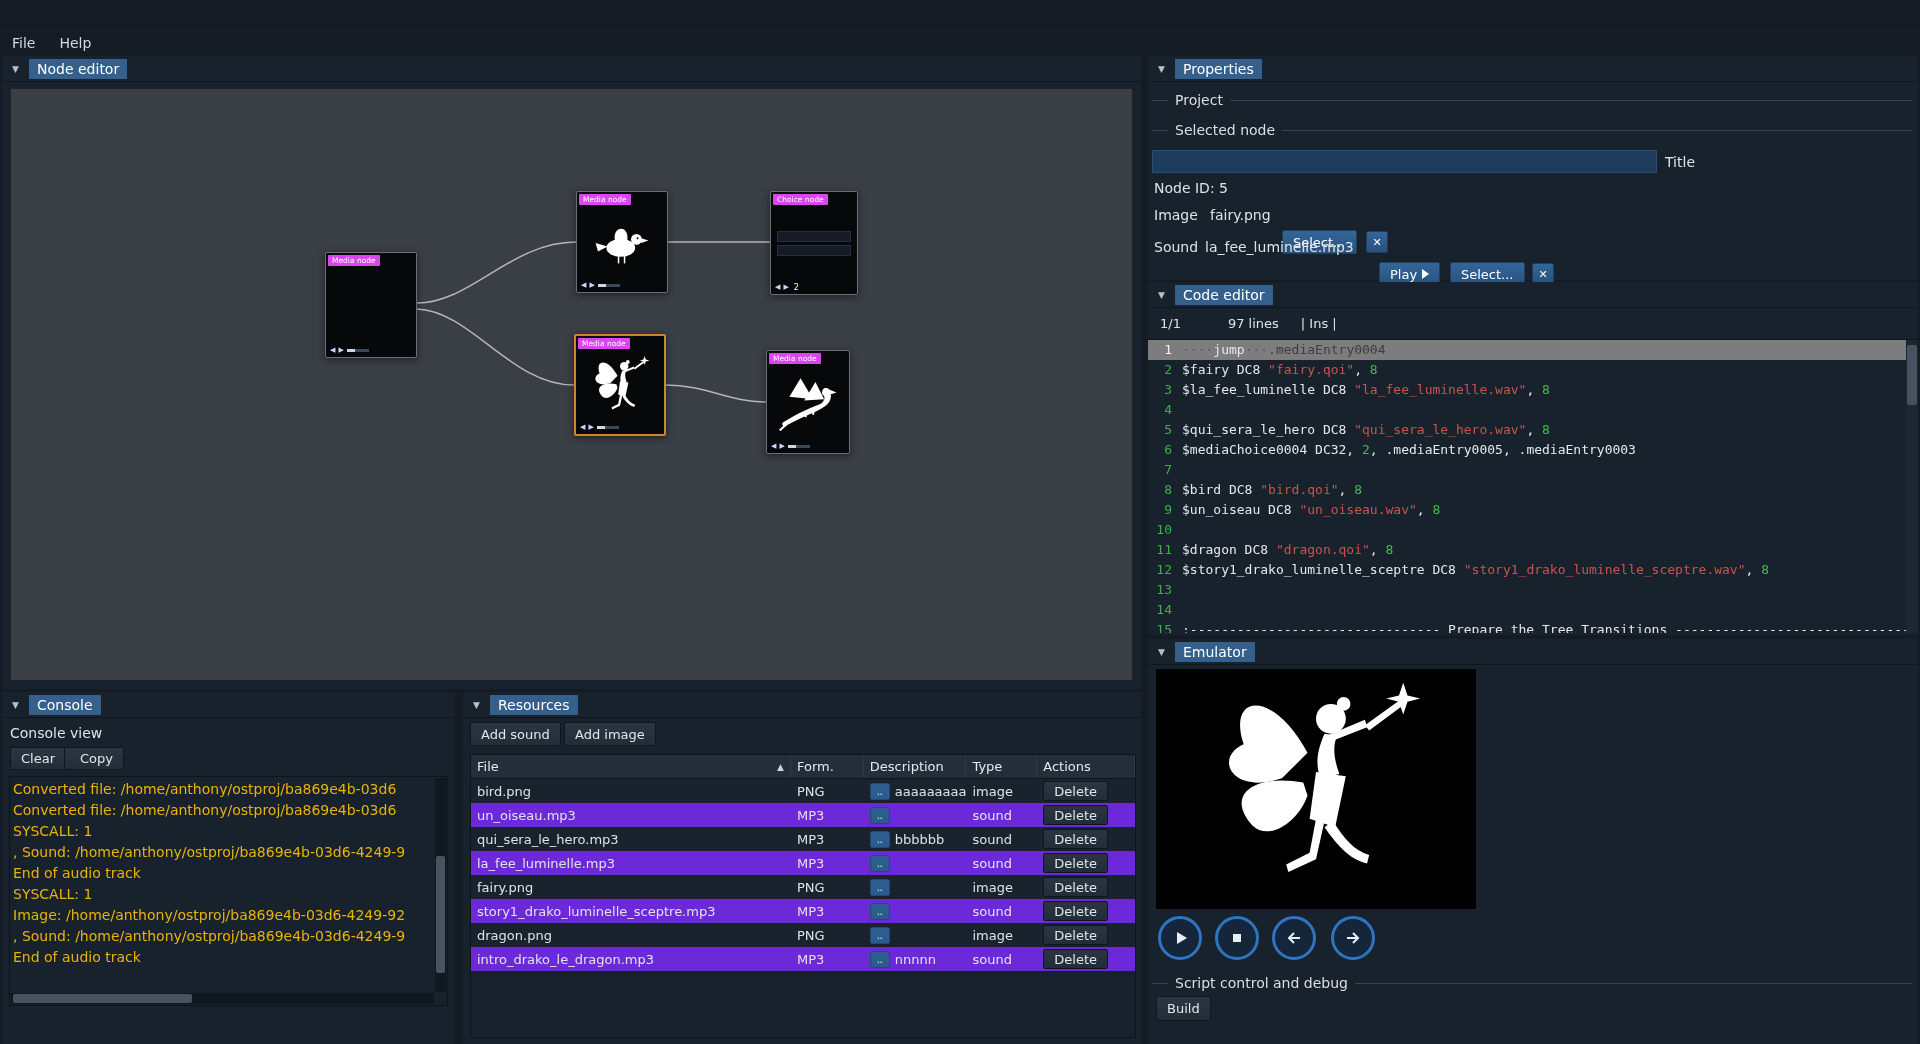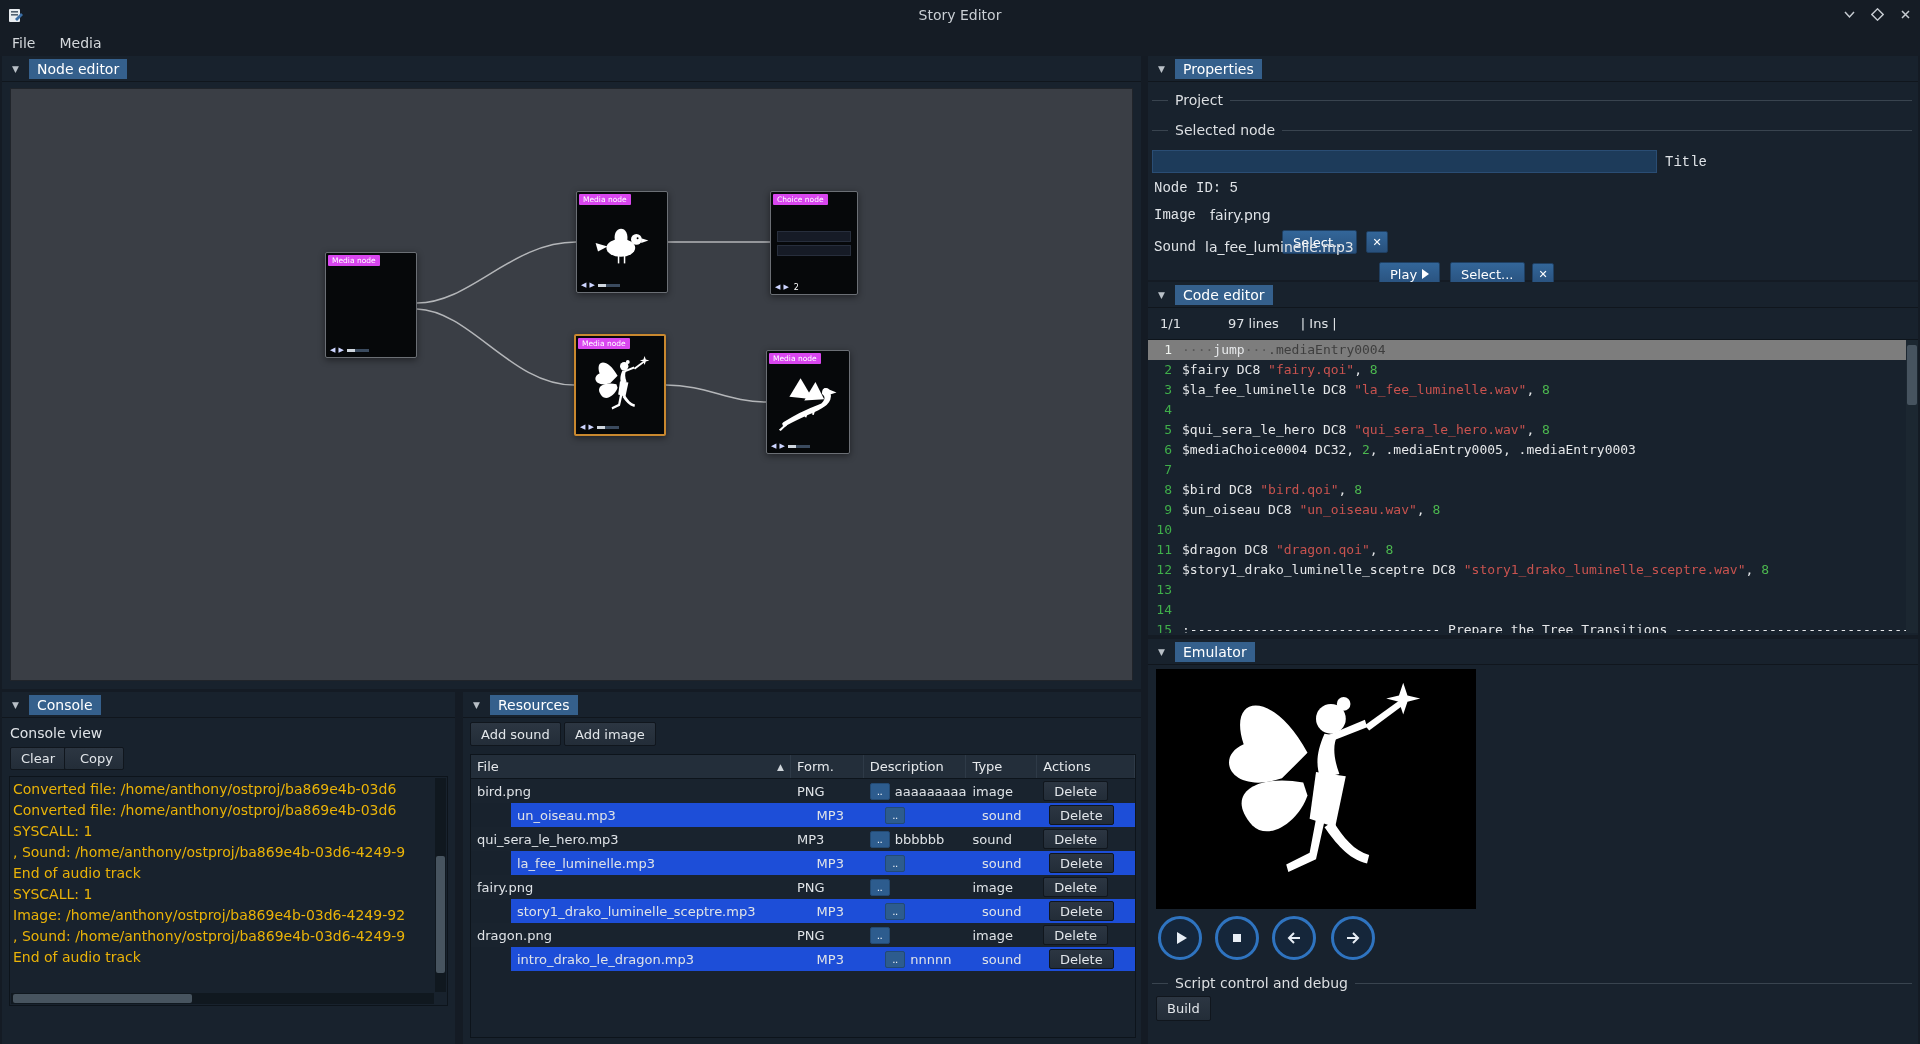--- a/index.html
+++ b/index.html
@@ -66,36 +66,36 @@
   .hthumb { position:absolute; top:1px; height:9px; background:#47545f; border-radius:2px; }
   
   #res-add-sound { position:absolute; left:7px; top:30px; height:24px; }
   #res-add-image { position:absolute; left:101px; top:30px; height:24px; }
   .table { position:absolute; left:7px; top:62px; width:666px; height:284px;
            border:1px solid #0d141b; background:#18222d; overflow:hidden; }
   .thead { display:flex; height:24px; background:#232e3a; border-bottom:1px solid #0d141b; }
   .hcell { display:flex; align-items:center; padding:0 6px; font-size:13px; color:#e6e9ec;
            border-right:1px solid #2e3a47; }
   .trow { display:flex; height:24px; align-items:center; font-size:13px; }
-  .trow.even { background:#19232e; } .trow.odd { background:#1d4ed8;margin-left:40px; }
+  .trow.even { background:#19232e; } .trow.odd { background:#6d28d9; }
   .tcell { padding:0 6px; white-space:nowrap; overflow:hidden; display:flex; align-items:center; gap:5px; }
   .c-file{width:321px;} .c-form{width:73px;} .c-desc{width:103px;} .c-type{width:71px;} .c-act{width:98px;}
   .hcell.c-file { justify-content:space-between; }
   .sort-arrow { font-size:9px; color:#cfd5da; }
   .dots-btn { background:#2d5c8e; border:1px solid #234a73; color:#fff; font-size:10px;
               width:20px; height:17px; border-radius:2px; padding:0; flex:0 0 auto; }
   .del-btn { padding:1px 10px; height:20px; }
   
   .group-row { position:absolute; left:4px; right:6px; display:flex; align-items:center; gap:7px; height:16px; }
   .g-stub { width:16px; height:1px; background:#39444f; }
   .g-fill { flex:1; height:1px; background:#39444f; }
   .g-label { color:#dcdfe2; font-size:14px; white-space:nowrap; }
   .txt { background:#1d3b5a; border:1px solid #2a4d74; color:#e6eaee; height:23px;
          font:14px "DejaVu Sans", sans-serif; padding:0 5px; }
-  .prop-label { color:#dfe3e7;font-family:Liberation Mono, monospace; }
+  .prop-label { color:#dfe3e7; }
   .prop-value { color:#dfe3e7; }
   .clear-btn { width:22px; height:22px; padding:0; font-size:11px; display:flex;
                align-items:center; justify-content:center; }
   .play-tri { display:inline-block; margin-left:5px; width:0; height:0;
               border-left:7px solid #fff; border-top:5px solid transparent; border-bottom:5px solid transparent; }
   
   .code-status { position:absolute; left:0; right:0; top:26px; height:32px; display:flex; align-items:center;
                  border-bottom:1px solid #0e151c; font-size:13px; color:#dfe3e7; }
   .cs-cursor { margin-left:12px; } .cs-lines { margin-left:47px; } .cs-mode { margin-left:22px; }
   .code-area { position:absolute; left:0; right:0; top:58px; height:293px; overflow:hidden;
@@ -159,50 +159,24 @@
       <polygon points="83,28 96,33 83,37"></polygon>
       <path d="M14,83 C10,87 7,90 3,93 L6,95 C10,91 14,88 17,85 Z"></path>
       <rect x="46" y="62" width="3" height="11" transform="rotate(15 47 67)"></rect>
       <rect x="58" y="58" width="3" height="11" transform="rotate(15 59 63)"></rect>
     </g>
   </symbol>
 </svg>
 
 <div id="app">
 
-  <div class="titlebar">
-    <svg class="app-icon" width="16" height="16" viewBox="0 0 16 16">
-      <rect x="1" y="2" width="11" height="13" rx="1" fill="#e8ecf0"></rect>
-      <rect x="3" y="4" width="7" height="1.6" fill="#51606f"></rect>
-      <rect x="3" y="7" width="7" height="1.6" fill="#51606f"></rect>
-      <path d="M9,14 L15,8 L13,6 L7,12 Z" fill="#3b6ea5"></path>
-    </svg>
-    <span class="tb-title">Story Editor</span>
-    <div class="tb-controls">
-      <span class="tb-btn">
-        <svg width="13" height="13" viewBox="0 0 13 13">
-            <polyline points="2,4 6.5,9 11,4" fill="none" stroke="#c6cbd1" stroke-width="1.5"></polyline>
-          </svg>
-      </span>
-      <span class="tb-btn">
-        <svg width="13" height="13" viewBox="0 0 13 13">
-            <rect x="2.5" y="2.5" width="8" height="8" fill="none" stroke="#c6cbd1" stroke-width="1.4" transform="rotate(45 6.5 6.5)"></rect>
-          </svg>
-      </span>
-      <span class="tb-btn">
-        <svg width="13" height="13" viewBox="0 0 13 13">
-            <path d="M3,3 L10,10 M10,3 L3,10" stroke="#c6cbd1" stroke-width="1.5"></path>
-          </svg>
-      </span>
-    </div>
-  </div>
 
   <div class="menubar">
     <span class="menu-item">File</span>
-    <span class="menu-item">Media</span>
+    <span class="menu-item">Help</span>
   </div>
 
   <section class="panel" id="p-node">
     <div class="phead">
       <span class="collapse">▼</span>
       <span class="ptitle">Node editor</span>
     </div>
     <div class="canvas">
       <svg class="edges" width="1121" height="591" viewBox="0 0 1121 591">
         <path d="M406,214 C460,214 500,153 565,153" fill="none" stroke="#b4b6b9" stroke-width="1.5"></path>

